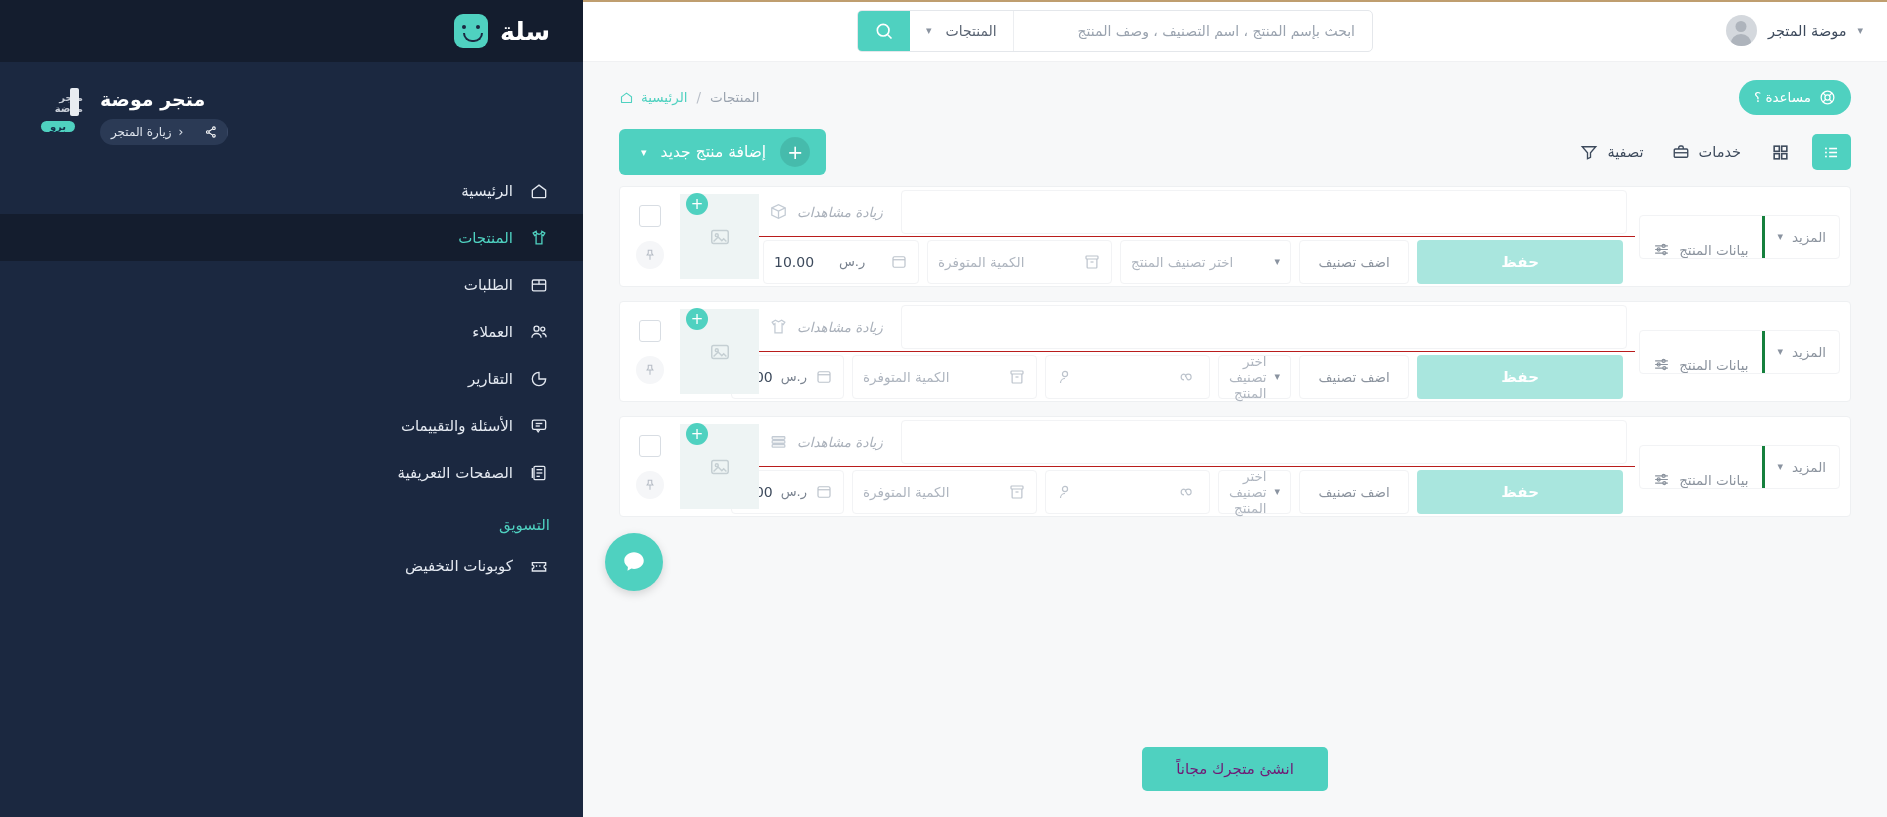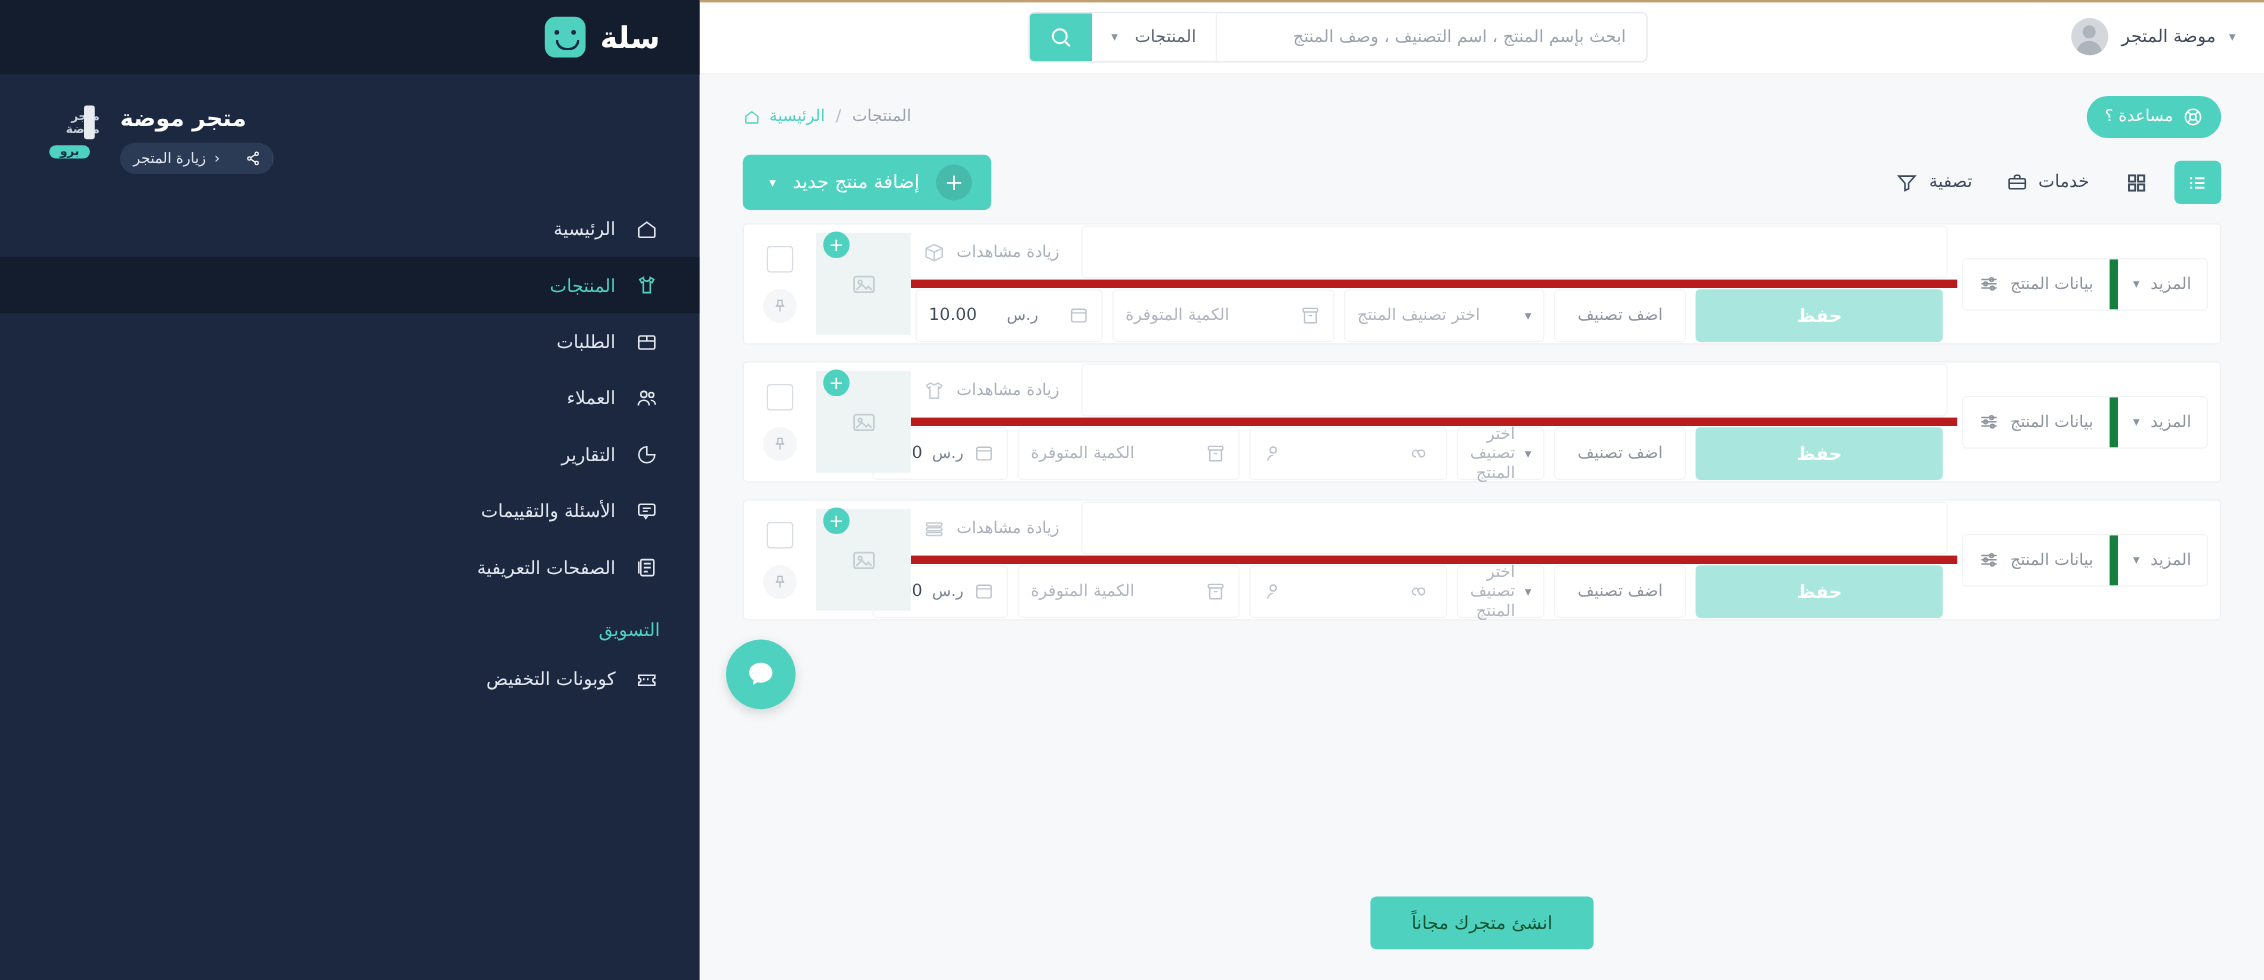--- a/index.html
+++ b/index.html
@@ -249,22 +249,23 @@
   .thumb-add {
     position: absolute; top: 6px; left: 6px;
     width: 22px; height: 22px; border-radius: 50%;
     background: #4fd1c0; color: #fff;
     display: flex; align-items: center; justify-content: center;
     font-size: 15px; line-height: 1; cursor: pointer;
   }
   .pc-body { flex: 1; display: flex; flex-direction: column; min-width: 0; }
   .pc-top {
     flex: 1; display: flex; align-items: center;
-    border-bottom: 7px solid #b91c1c;
+    border-bottom: 1px solid #b91c1c;
     padding: 0 0 0 0;
+    font-style: italic;
   }
   .pc-title {
     flex: 1; height: 44px; margin: 0 8px;
     border: 1px solid #f2f3f5; border-radius: 4px;
   }
   .views-tag {
     display: flex; align-items: center; gap: 9px;
     color: #a9b0ba; font-size: 13.5px;
     padding: 0 10px; white-space: nowrap;
   }
@@ -295,37 +296,37 @@
     padding: 0 10px 0 4px;
   }
   .tool-group {
     display: flex; align-items: stretch; height: 44px;
     border: 1px solid #f2f3f5; border-radius: 4px; overflow: hidden;
   }
   .tg-cell {
     display: flex; align-items: center; gap: 9px;
     padding: 0 13px; color: #8b939e; font-size: 13.5px; cursor: pointer;
   }
-  .tg-cell + .tg-cell { border-right: 7px solid #15803d; }
+  .tg-cell + .tg-cell { border-right: 3px solid #15803d; align-items: flex-end; }
 
   
   .chat-bubble {
     position: absolute; left: 22px; bottom: 226px;
     width: 58px; height: 58px; border-radius: 50%;
     background: #4fd1c0; display: flex; align-items: center; justify-content: center;
     cursor: pointer; box-shadow: 0 3px 10px rgba(0,0,0,.15);
     z-index: 40;
   }
   .bottom-cta-wrap {
     position: absolute; left: 0; right: 0; bottom: 0; height: 96px;
     display: flex; align-items: center; justify-content: center;
     background: #f7f8f9;
   }
   .bottom-cta {
-    background: #4fd1c0; color: #14532d;
+    background: #4fd1c0; color: #701a75;
     padding: 13px 34px; border-radius: 5px;
     font-size: 15px; cursor: pointer;
   }
   .fade-mask{
     position:absolute; left:0; right:0; bottom:96px; height:18px;
     background: linear-gradient(to top, #f7f8f9, rgba(247,248,249,0));
     pointer-events:none;
   }
 </style>
 </head>

